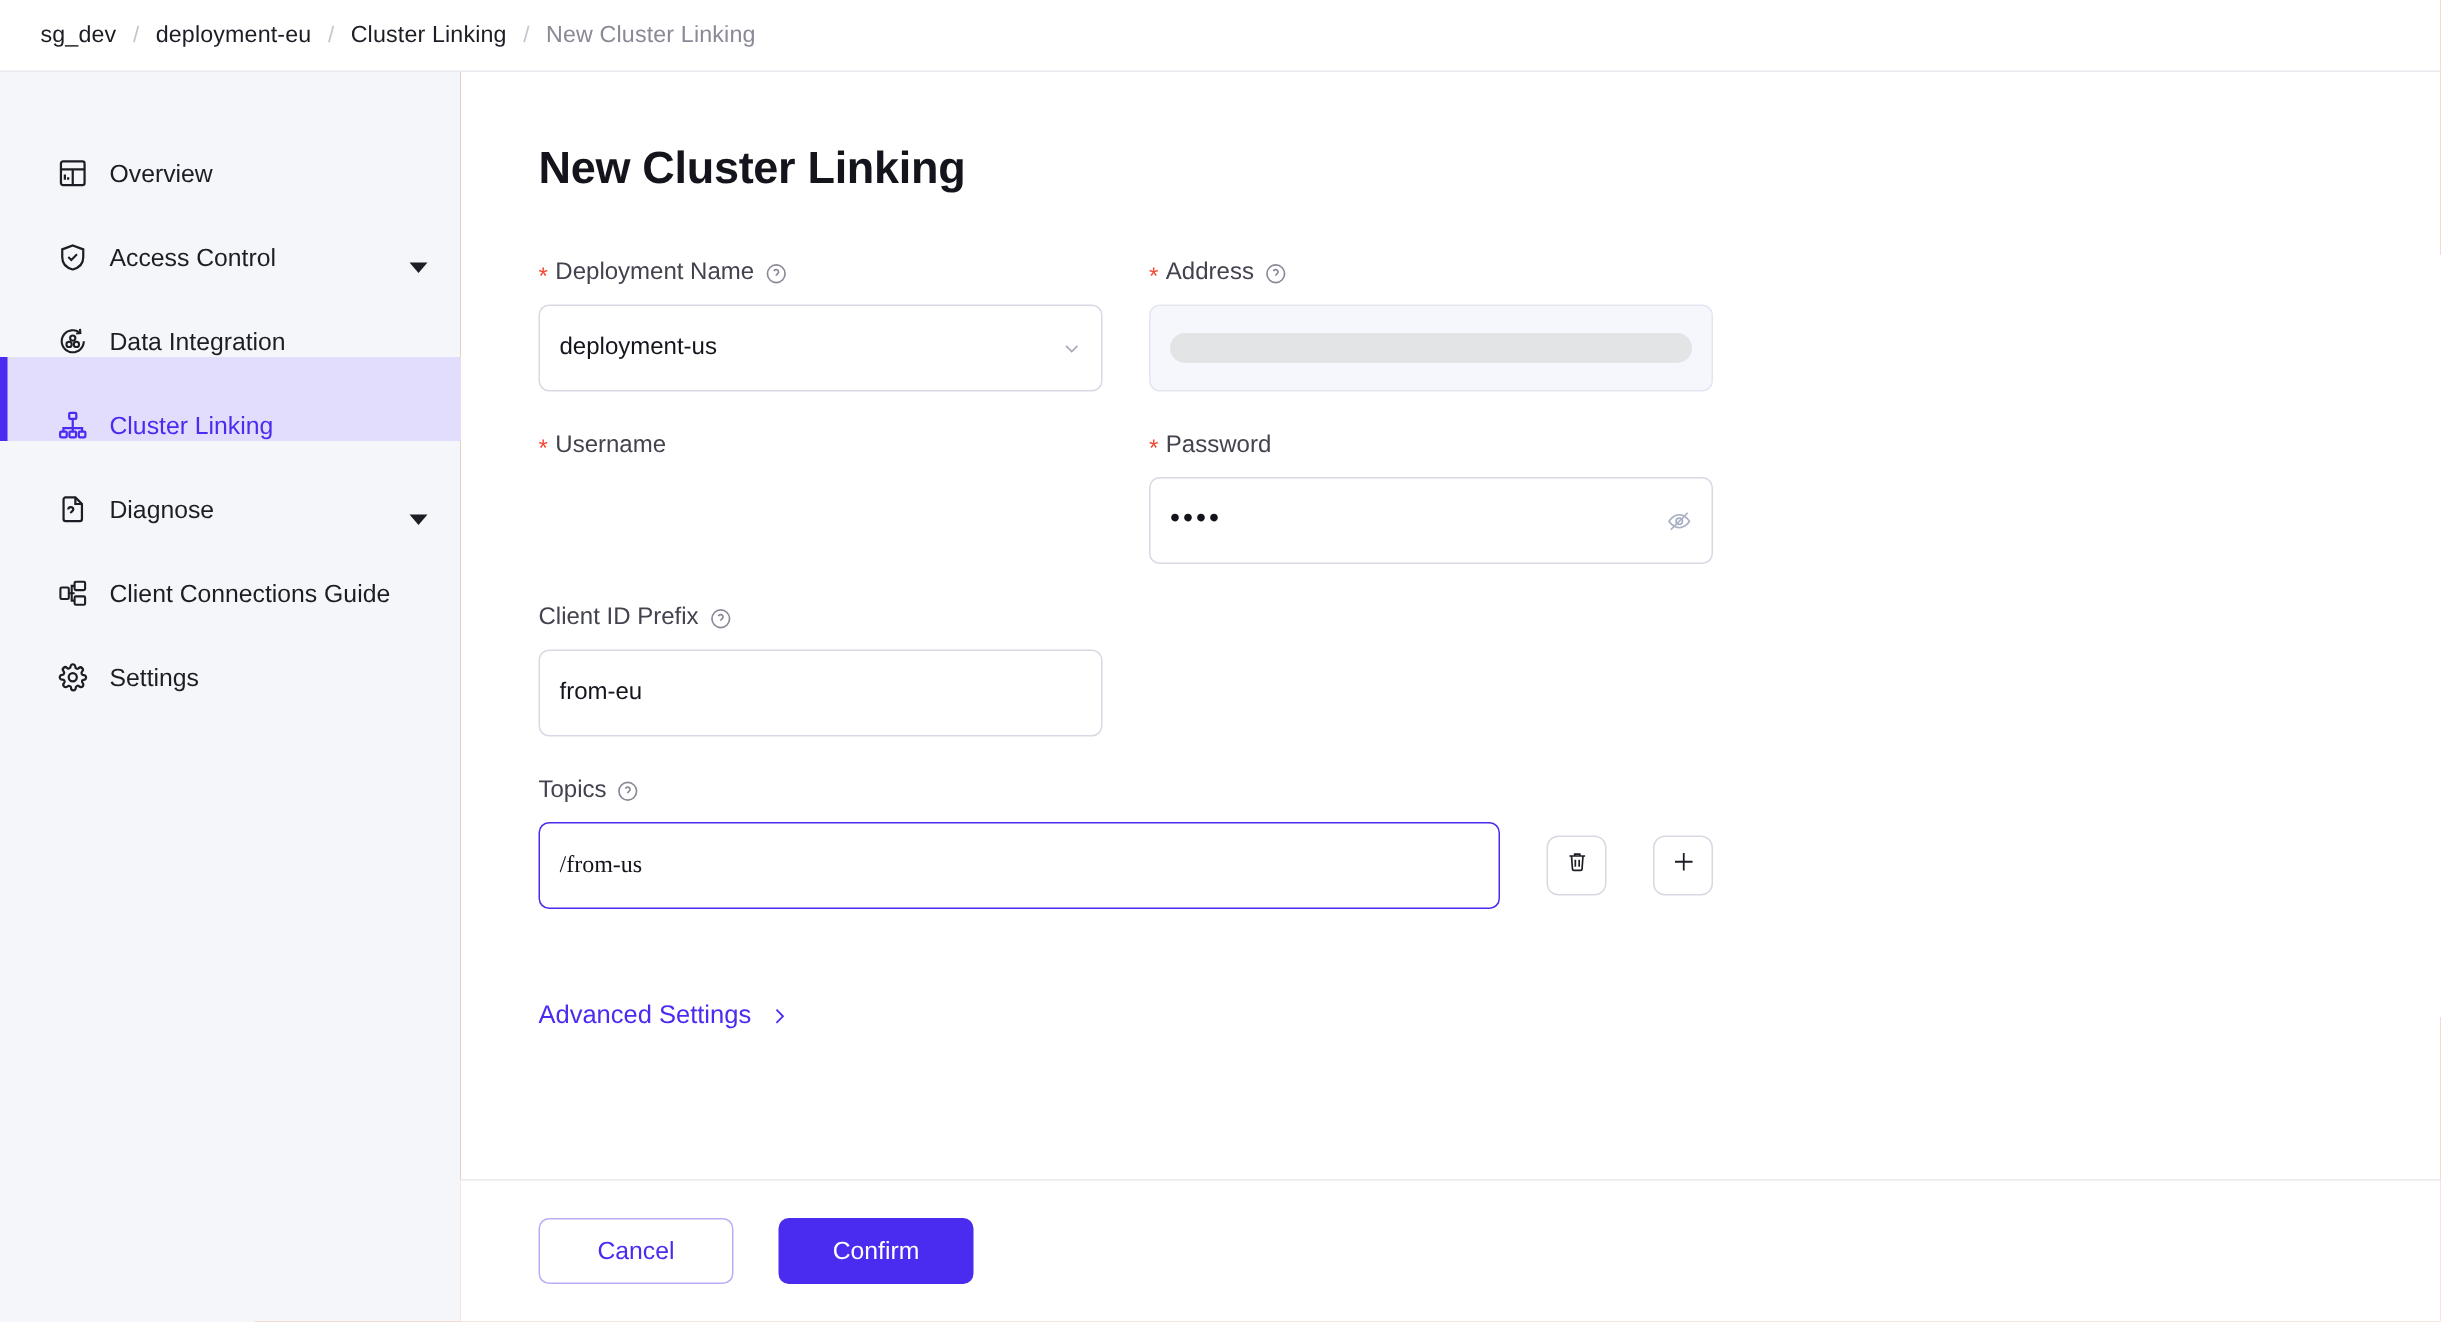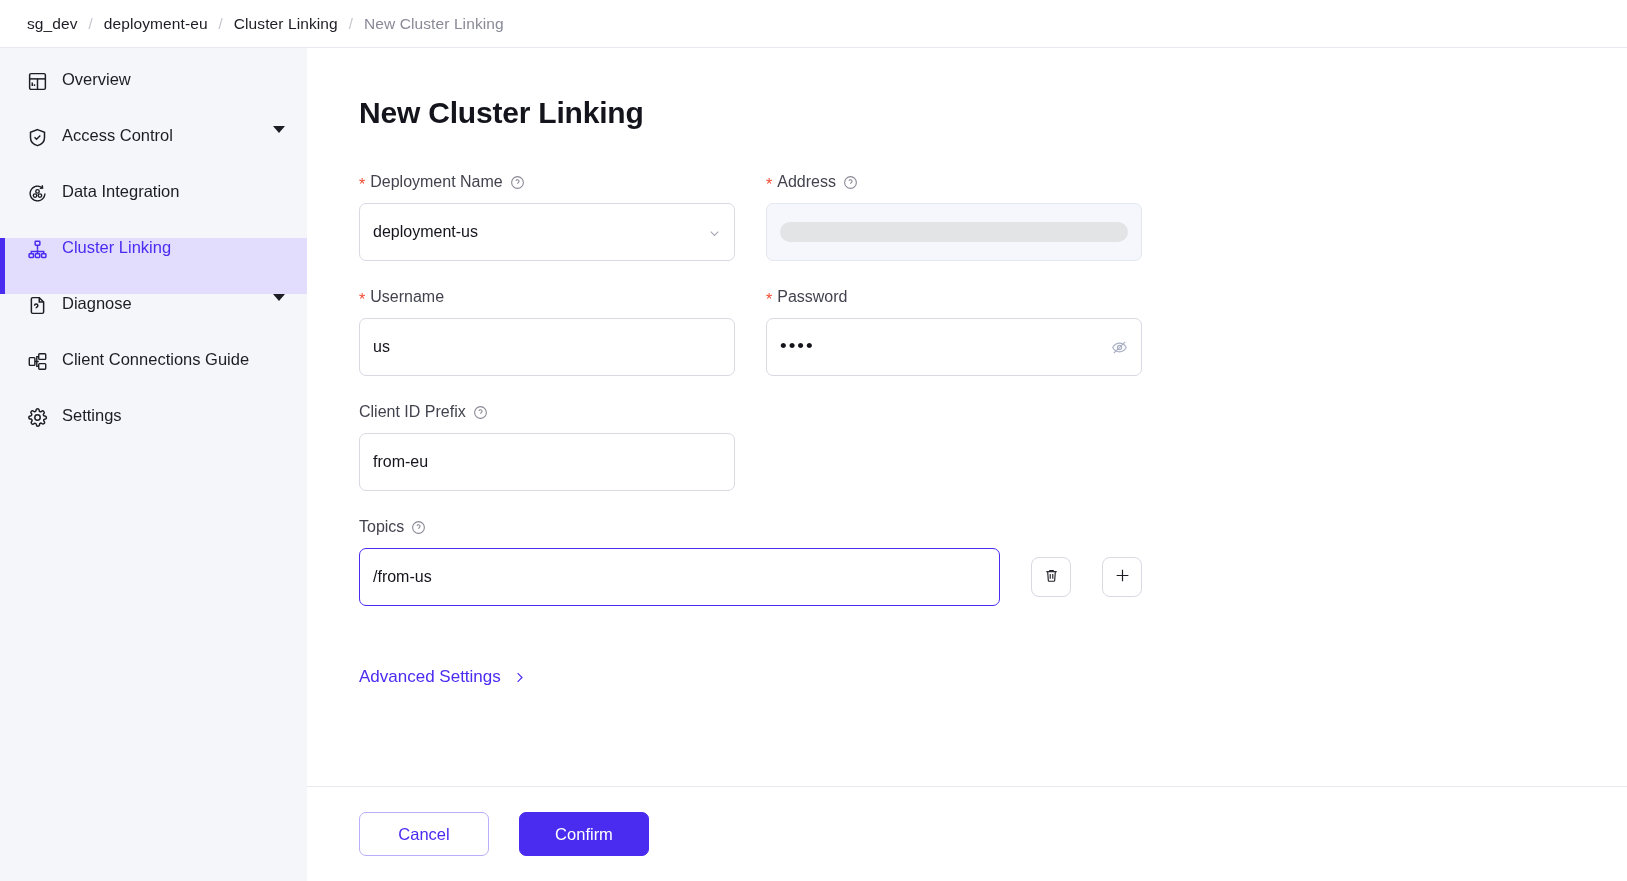--- a/index.html
+++ b/index.html
@@ -45,22 +45,22 @@
 
   
   .sidebar {
     width: 307px; min-width: 307px;
     background: #f5f6fa;
     padding-top: 22px;
     position: relative;
   }
   .nav-item {
     height: 56px;
-    display: flex; align-items: flex-start;
-    padding-left: 26px; padding-right: 22px;
+    display: flex; align-items: flex-end;
+    padding-left: 37px; padding-right: 22px;
     position: relative;
     cursor: pointer;
     color: #1d1d25;
     font-size: 16.5px;
   }
   .nav-item .ico {
     width: 22px; height: 22px;
     margin-right: 14px;
     display: inline-flex; align-items: center; justify-content: center;
     flex: 0 0 22px;
@@ -141,20 +141,21 @@
     background: #ffffff;
     display: flex; align-items: center;
     padding: 0 13px;
     font-size: 16px;
     color: #14141c;
     cursor: text;
   }
   .input.focused {
     border-color: #4a2bf0;
     border-width: 1.5px;
+    font-family: Liberation Serif, serif;
   }
   .input.select { cursor: pointer; }
   .input .val { flex: 1; white-space: nowrap; overflow: hidden; }
   .input .dots { letter-spacing: 2px; font-size: 19px; line-height: 1; color: #14141c; position: relative; top: -2px; }
 
   .input.loading {
     background: #f5f7fc;
     border-color: #e2e6f0;
     cursor: default;
   }
@@ -387,23 +388,20 @@
 
         </div>
 
         
         <div class="form-row">
 
           <div class="field">
             <div class="flabel">
               <span class="req">*</span>
               <span>Username</span>
-            </div>
-            <div class="input">
-              <span class="val">us</span>
             </div>
           </div>
 
           <div class="field">
             <div class="flabel">
               <span class="req">*</span>
               <span>Password</span>
             </div>
             <div class="input">
               <span class="val dots">••••</span>

